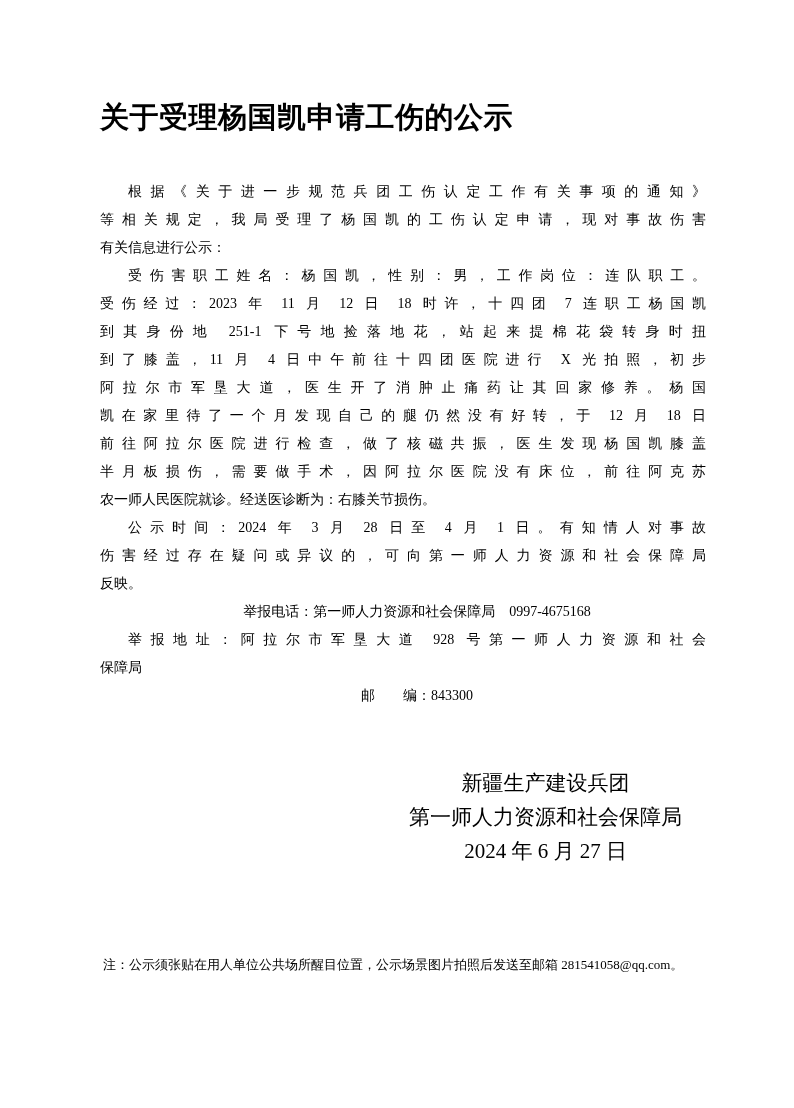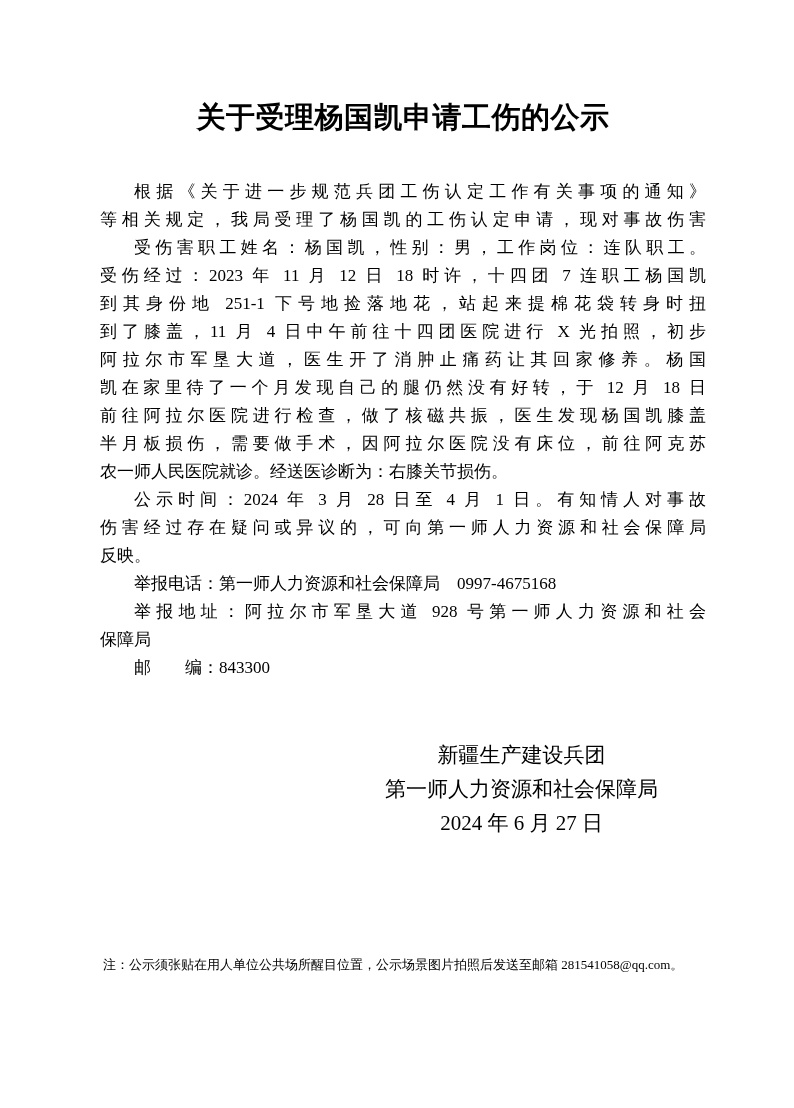--- a/index.html
+++ b/index.html
@@ -16,41 +16,42 @@
     font-family: "Liberation Serif", "DejaVu Serif", serif;
     overflow: hidden;
     box-sizing: border-box;
     padding: 98px 88px 0 100px;
   }
   .doc-title {
     margin: 0 0 42px 0;
     font-size: 29px;
     line-height: 38px;
     font-weight: bold;
-    text-align: center;
+    text-align: left;
     letter-spacing: 0.5px;
     white-space: nowrap;
   }
   .body-text {
-    font-size: 17px;
+    font-size: 14px;
     line-height: 28px;
   }
   .line {
     white-space: pre-wrap;
   }
   .line.fill {
     text-align: justify;
     text-align-last: justify;
   }
   .line.indent {
     text-indent: 2em;
+    text-align: center;
   }
   .signature {
     width: fit-content;
-    margin: 56px 48px 0 auto;
+    margin: 56px 24px 0 auto;
     text-align: center;
     font-size: 21px;
     line-height: 34px;
   }
   .footnote {
     position: absolute;
     left: 103px;
     right: 88px;
     top: 956px;
     font-size: 13px;
@@ -63,20 +64,21 @@
 
 <div class="page">
 
   <h1 class="doc-title">关于受理杨国凯申请工伤的公示</h1>
 
   <div class="body-text">
 
     <div>
       <div class="line fill indent">根据《关于进一步规范兵团工伤认定工作有关事项的通知》</div>
       <div class="line fill">等相关规定，我局受理了杨国凯的工伤认定申请，现对事故伤害</div>
+      <div class="line">有关信息进行公示：</div>
     </div>
 
     <div>
       <div class="line fill indent">受伤害职工姓名：杨国凯，性别：男，工作岗位：连队职工。</div>
       <div class="line fill">受伤经过：2023 年 11 月 12 日 18 时许，十四团 7 连职工杨国凯</div>
       <div class="line fill">到其身份地 251-1 下号地捡落地花，站起来提棉花袋转身时扭</div>
       <div class="line fill">到了膝盖，11 月 4 日中午前往十四团医院进行 X 光拍照，初步</div>
       <div class="line fill">阿拉尔市军垦大道，医生开了消肿止痛药让其回家修养。杨国</div>
       <div class="line fill">凯在家里待了一个月发现自己的腿仍然没有好转，于 12 月 18 日</div>
       <div class="line fill">前往阿拉尔医院进行检查，做了核磁共振，医生发现杨国凯膝盖</div>

